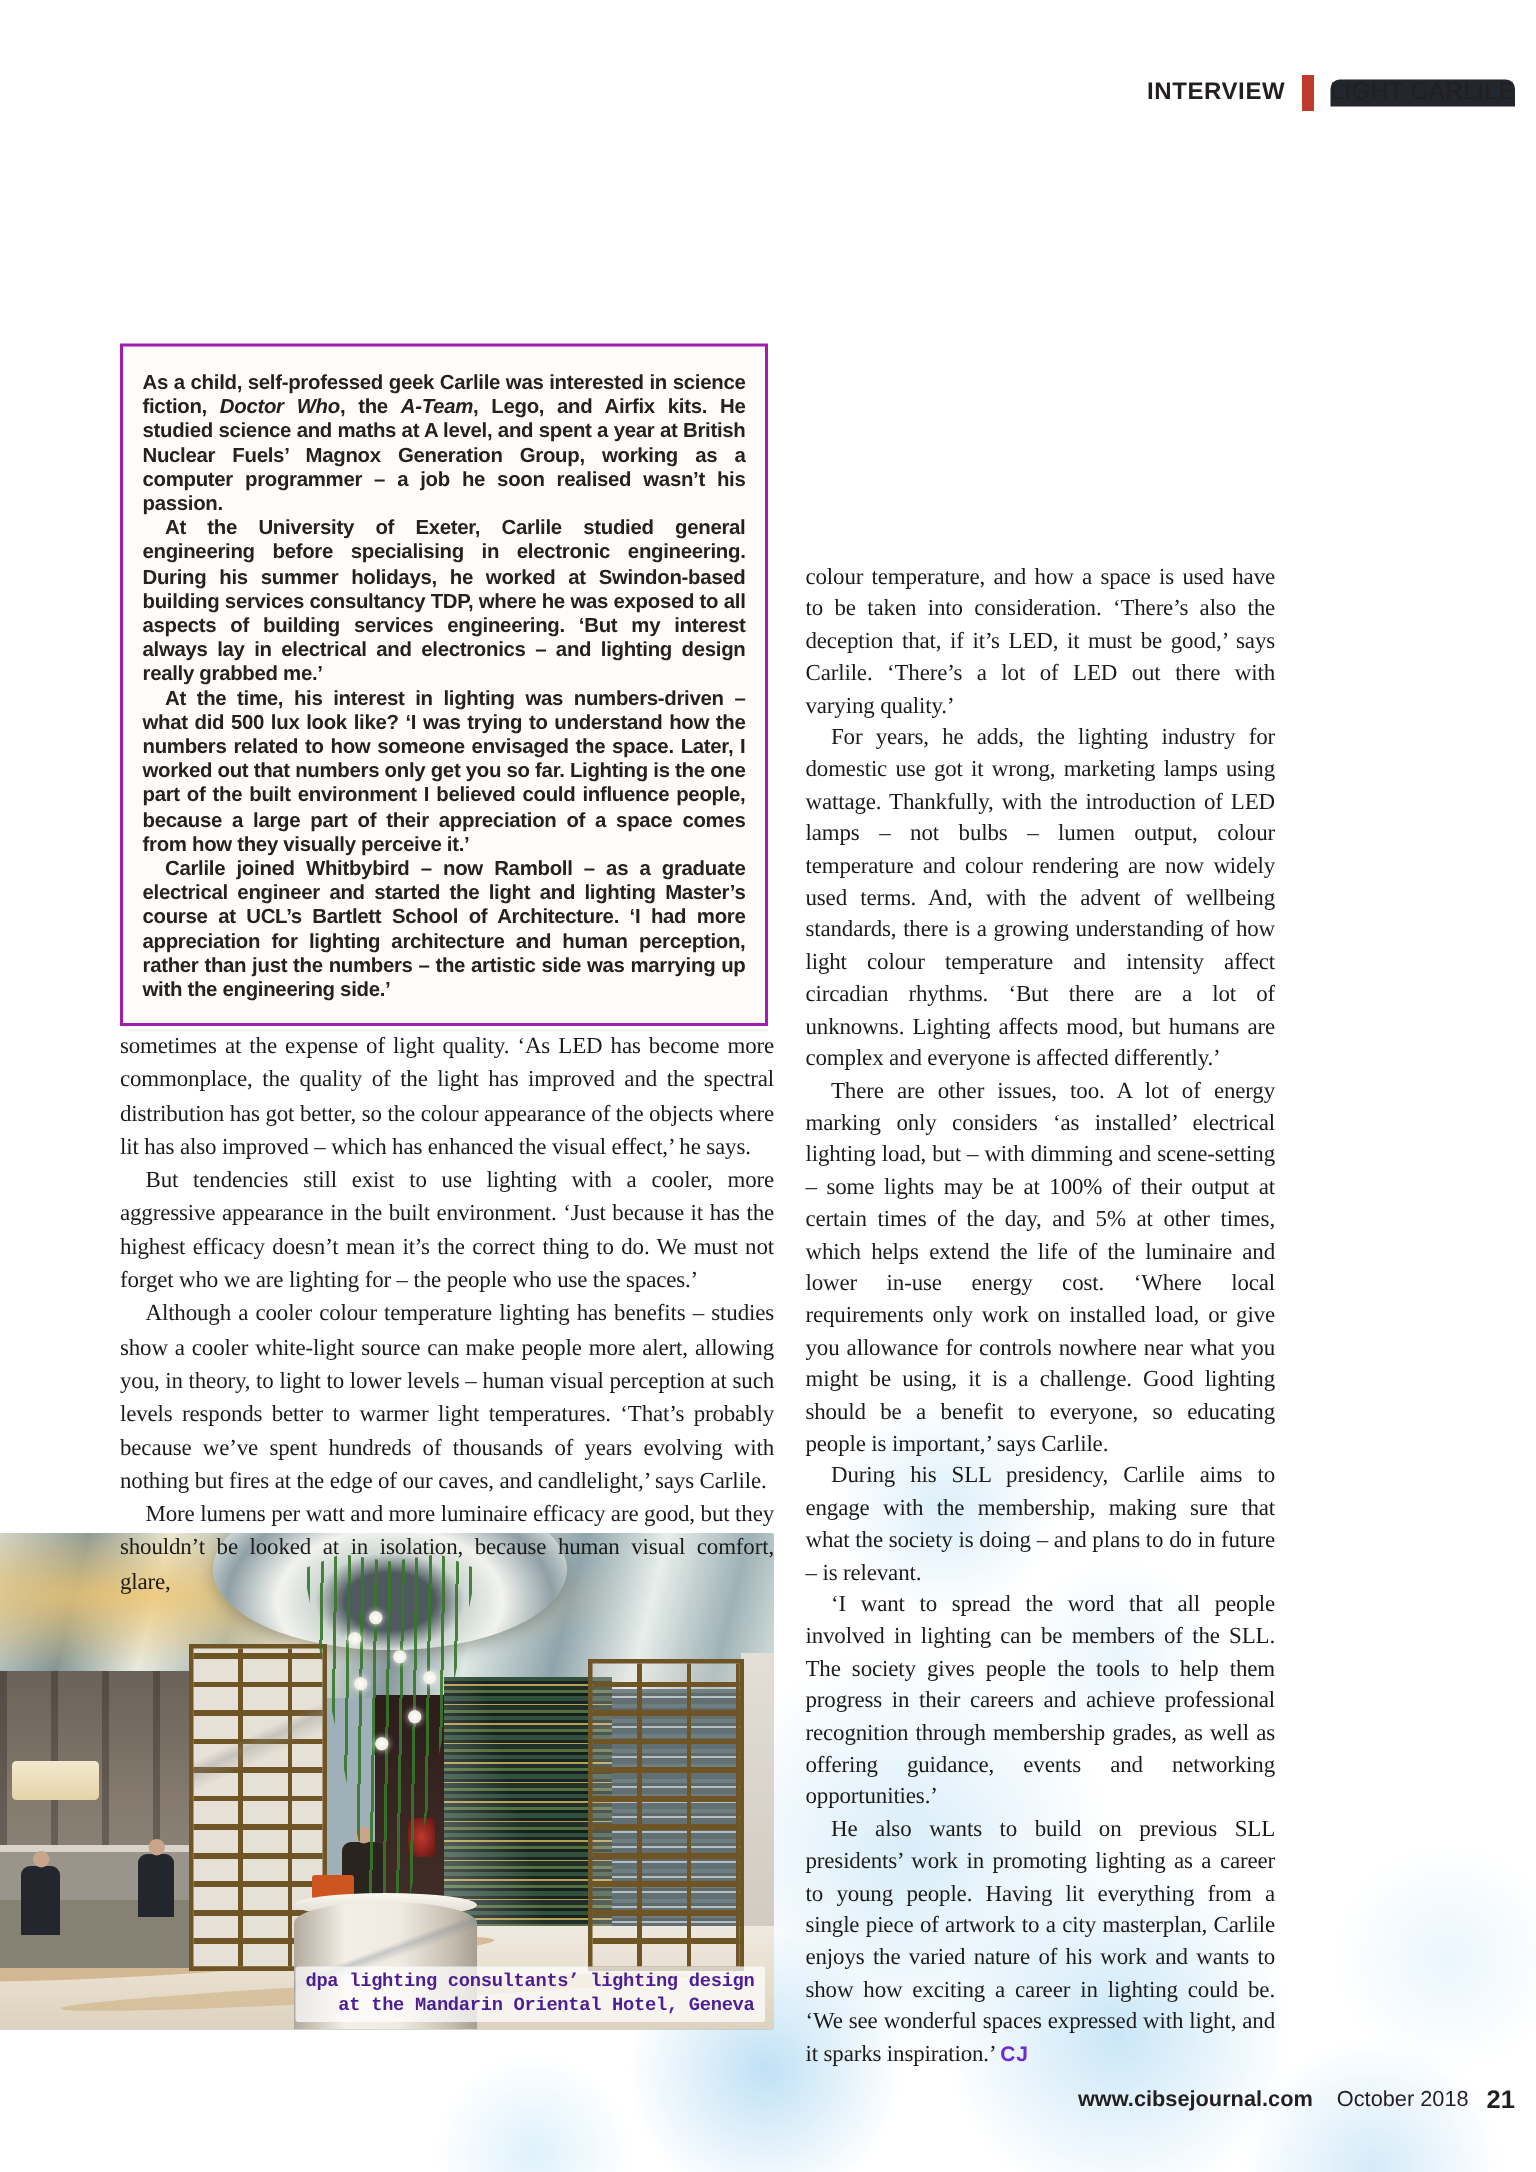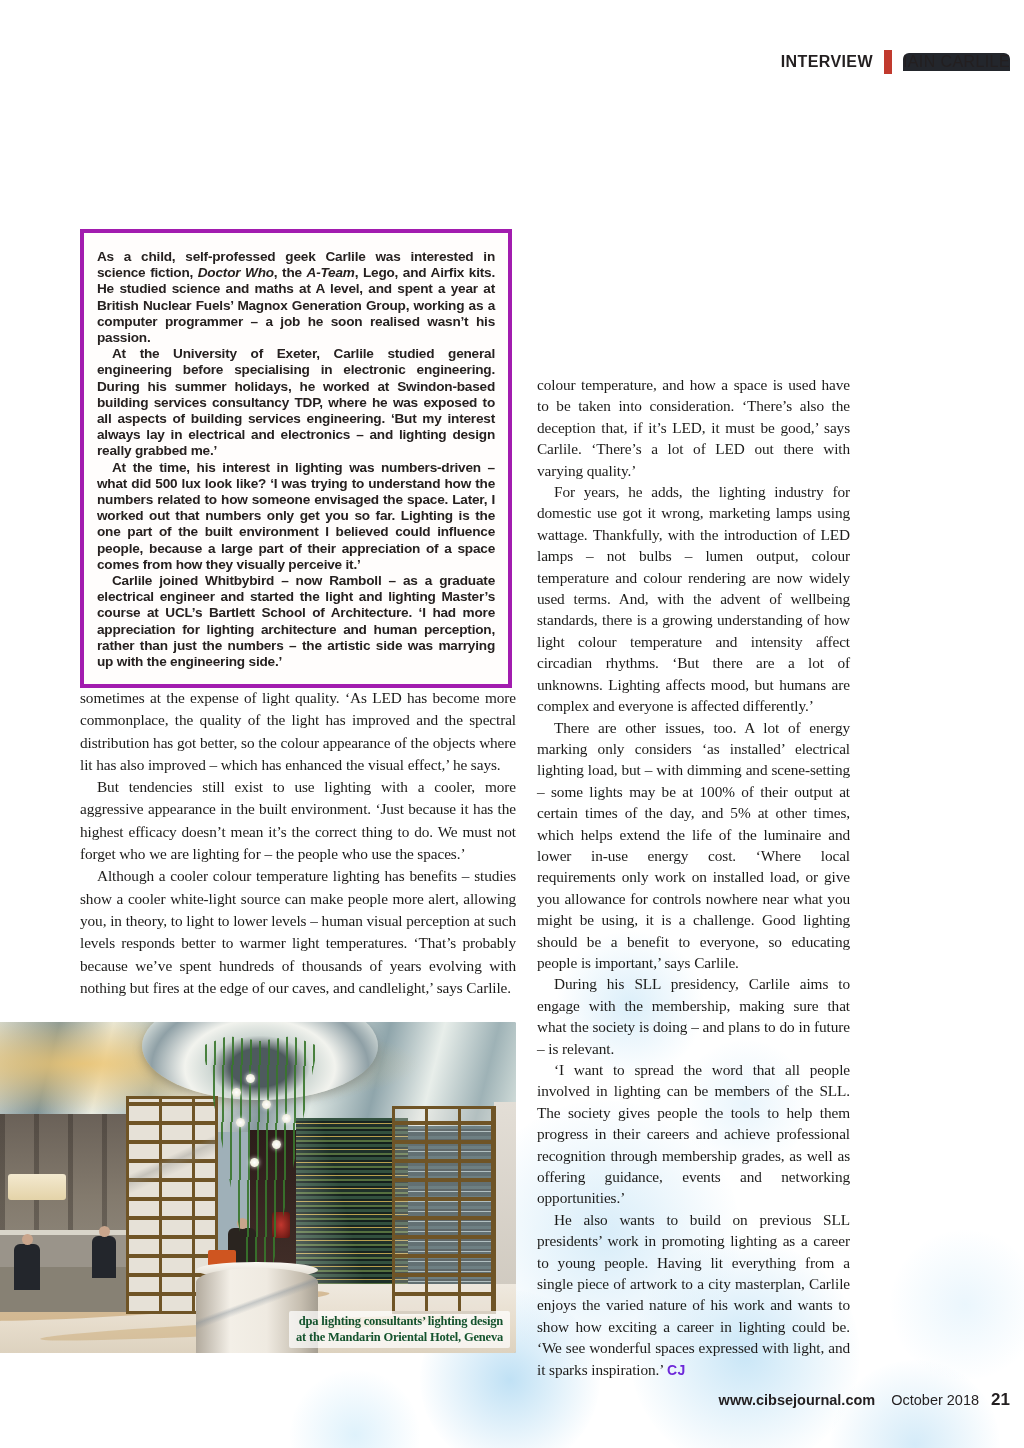--- a/index.html
+++ b/index.html
@@ -9,21 +9,21 @@
   .bokeh{position:absolute;border-radius:50%;z-index:0;}
   
   .masthead{position:absolute;top:50px;right:58px;display:flex;align-items:center;z-index:2;}
   .masthead .section{font-weight:bold;font-size:16px;letter-spacing:.4px;}
   .masthead .rule{width:8px;height:24px;background:#c13a2e;margin:0 11px;}
   .masthead .person{font-size:16px;letter-spacing:.4px;color:#231f20;}
   
   .box-tab{position:absolute;left:83px;top:201px;z-index:3;background:#c14b3a;color:#fdf6f2;
            font-size:19px;letter-spacing:.3px;padding:4px 18px 4px 12px;}
   .story-box{position:absolute;left:80px;top:229px;width:432px;z-index:2;
-             border:4px solid #a21caf;background:#fffdfc;padding:16px 13px 14px 13px;box-sizing:border-box;}
+             border:2px solid #a21caf;background:#fffdfc;padding:16px 13px 14px 13px;box-sizing:border-box;}
   .story-box p{margin:0;font-weight:bold;font-size:13.6px;line-height:16.2px;
                text-align:justify;letter-spacing:-.2px;color:#262120;}
   .story-box p + p{text-indent:15px;}
   
   .pull-quote{position:absolute;left:537px;top:194px;width:395px;z-index:2;}
   .quote-line{display:block;font-size:27px;font-weight:normal;color:#3d3d3f;letter-spacing:-.4px;
               white-space:nowrap;transform:scaleX(.82);transform-origin:0 0;width:fit-content;
               border-bottom:2px solid #55565a;padding:3px 6px 6px 0;margin-bottom:2px;}
   
   .col{position:absolute;z-index:2;font-family:"Liberation Serif",serif;color:#1c1b19;text-align:justify;}
@@ -96,54 +96,55 @@
   .ph-pedestal{left:196px;top:246px;width:122px;height:85px;
     border-radius:61px 61px 0 0/14px 14px 0 0;
     background:
       linear-gradient(160deg,transparent 40%,rgba(125,138,150,.38) 43%,transparent 48%),
       linear-gradient(90deg,#b2aa9d,#f3efe7 28%,#efeae1 58%,#c6beb0 86%,#a59e91);}
   .ph-pedestal-top{left:196px;top:240px;width:122px;height:16px;border-radius:50%;
     background:linear-gradient(#fbf9f4,#ddd7cb);}
   .ph-caption{right:6px;bottom:5px;text-align:right;background:rgba(255,255,255,.72);
     padding:3px 7px;border-radius:2px;}
   .cap-line{position:static;display:block;font-weight:bold;font-size:12.5px;line-height:15.5px;
-    color:#14532d;letter-spacing:-.2px;font-family:Liberation Serif, serif;}
+    color:#4c1d95;letter-spacing:-.2px;font-family:Liberation Mono, monospace;}
 </style>
 </head>
 <body>
 
 <div class="page">
 
   <div class="bokeh" style="left:555px;top:930px;width:150px;height:150px;background:radial-gradient(rgba(190,225,245,.55),rgba(190,225,245,0) 70%);"></div>
   <div class="bokeh" style="left:470px;top:1100px;width:270px;height:270px;background:radial-gradient(rgba(178,219,243,.5),rgba(178,219,243,0) 72%);"></div>
   <div class="bokeh" style="left:630px;top:1240px;width:230px;height:230px;background:radial-gradient(rgba(158,210,240,.55),rgba(158,210,240,0) 72%);"></div>
   <div class="bokeh" style="left:420px;top:1290px;width:180px;height:180px;background:radial-gradient(rgba(150,205,238,.6),rgba(150,205,238,0) 72%);"></div>
   <div class="bokeh" style="left:830px;top:1360px;width:170px;height:170px;background:radial-gradient(rgba(170,215,242,.5),rgba(170,215,242,0) 72%);"></div>
   <div class="bokeh" style="left:290px;top:1370px;width:130px;height:130px;background:radial-gradient(rgba(190,228,248,.5),rgba(190,228,248,0) 72%);"></div>
   <div class="bokeh" style="left:890px;top:1230px;width:150px;height:150px;background:radial-gradient(rgba(210,235,250,.45),rgba(210,235,250,0) 72%);"></div>
   <div class="bokeh" style="left:680px;top:1040px;width:130px;height:130px;background:radial-gradient(rgba(205,232,248,.45),rgba(205,232,248,0) 72%);"></div>
 
   <div class="masthead">
     <span class="section">INTERVIEW</span>
     <span class="rule"></span>
-    <span class="person">IAIN CARLILE</span>
+    <span class="person">LIGHT CARLILE</span>
   </div>
 
   <div class="story-box">
       <p>As a child, self-professed geek Carlile was interested in science fiction, <i>Doctor Who</i>, the <i>A-Team</i>, Lego, and Airfix kits. He studied science and maths at A level, and spent a year at British Nuclear Fuels’ Magnox Generation Group, working as a computer programmer – a job he soon realised wasn’t his passion.</p>
       <p>At the University of Exeter, Carlile studied general engineering before specialising in electronic engineering. During his summer holidays, he worked at Swindon-based building services consultancy TDP, where he was exposed to all aspects of building services engineering. ‘But my interest always lay in electrical and electronics – and lighting design really grabbed me.’</p>
       <p>At the time, his interest in lighting was numbers-driven – what did 500 lux look like? ‘I was trying to understand how the numbers related to how someone envisaged the space. Later, I worked out that numbers only get you so far. Lighting is the one part of the built environment I believed could influence people, because a large part of their appreciation of a space comes from how they visually perceive it.’</p>
       <p>Carlile joined Whitbybird – now Ramboll – as a graduate electrical engineer and started the light and lighting Master’s course at UCL’s Bartlett School of Architecture. ‘I had more appreciation for lighting architecture and human perception, rather than just the numbers – the artistic side was marrying up with the engineering side.’</p>
     </div>
 
 
   <div class="col col-left">
       <p>sometimes at the expense of light quality. ‘As LED has become more commonplace, the quality of the light has improved and the spectral distribution has got better, so the colour appearance of the objects where lit has also improved – which has enhanced the visual effect,’ he says.</p>
       <p>But tendencies still exist to use lighting with a cooler, more aggressive appearance in the built environment. ‘Just because it has the highest efficacy doesn’t mean it’s the correct thing to do. We must not forget who we are lighting for – the people who use the spaces.’</p>
       <p>Although a cooler colour temperature lighting has benefits – studies show a cooler white-light source can make people more alert, allowing you, in theory, to light to lower levels – human visual perception at such levels responds better to warmer light temperatures. ‘That’s probably because we’ve spent hundreds of thousands of years evolving with nothing but fires at the edge of our caves, and candlelight,’ says Carlile.</p>
+      <p>More lumens per watt and more luminaire efficacy are good, but they shouldn’t be looked at in isolation, because human visual comfort, glare,</p>
     </div>
   <div class="col col-right">
       <p>colour temperature, and how a space is used have to be taken into consideration. ‘There’s also the deception that, if it’s LED, it must be good,’ says Carlile. ‘There’s a lot of LED out there with varying quality.’</p>
       <p>For years, he adds, the lighting industry for domestic use got it wrong, marketing lamps using wattage. Thankfully, with the introduction of LED lamps – not bulbs – lumen output, colour temperature and colour rendering are now widely used terms. And, with the advent of wellbeing standards, there is a growing understanding of how light colour temperature and intensity affect circadian rhythms. ‘But there are a lot of unknowns. Lighting affects mood, but humans are complex and everyone is affected differently.’</p>
       <p>There are other issues, too. A lot of energy marking only considers ‘as installed’ electrical lighting load, but – with dimming and scene-setting – some lights may be at 100% of their output at certain times of the day, and 5% at other times, which helps extend the life of the luminaire and lower in-use energy cost. ‘Where local requirements only work on installed load, or give you allowance for controls nowhere near what you might be using, it is a challenge. Good lighting should be a benefit to everyone, so educating people is important,’ says Carlile.</p>
       <p>During his SLL presidency, Carlile aims to engage with the membership, making sure that what the society is doing – and plans to do in future – is relevant.</p>
       <p>‘I want to spread the word that all people involved in lighting can be members of the SLL. The society gives people the tools to help them progress in their careers and achieve professional recognition through membership grades, as well as offering guidance, events and networking opportunities.’</p>
       <p>He also wants to build on previous SLL presidents’ work in promoting lighting as a career to young people. Having lit everything from a single piece of artwork to a city masterplan, Carlile enjoys the varied nature of his work and wants to show how exciting a career in lighting could be. ‘We see wonderful spaces expressed with light, and it sparks inspiration.’  <span class="cj-mark">CJ</span></p>
     </div>
 

